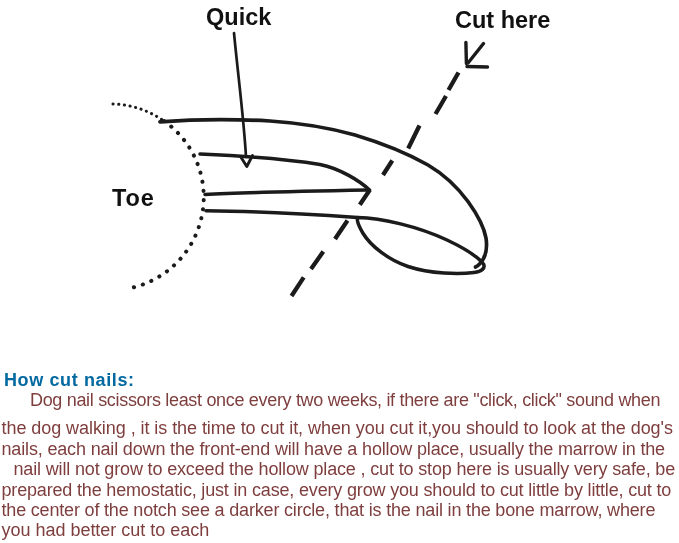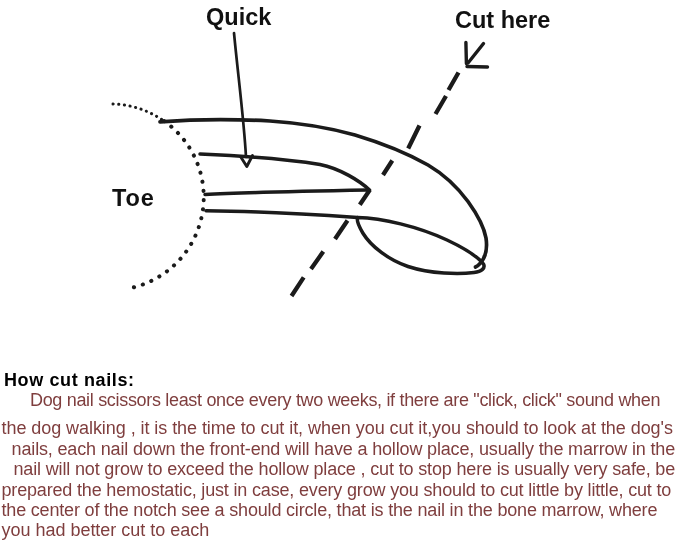--- a/index.html
+++ b/index.html
@@ -1,23 +1,23 @@
 <!DOCTYPE html>
 <html><head>
 <meta charset="utf-8">
 <style>
 html,body{margin:0;padding:0;}
 body{width:679px;height:543px;background:#ffffff;overflow:hidden;position:relative;font-family:"Liberation Sans",sans-serif;}
 #diag{position:absolute;left:0;top:0;filter:blur(0.35px);}
 #txt{position:absolute;left:1.5px;top:369.6px;color:#7f3e3e;font-size:18px;filter:blur(0.22px);}
 #txt div{height:20.4px;line-height:20.4px;white-space:pre;}
-#txt .h{font-weight:bold;color:#000000;letter-spacing:0.62px;padding-left:2.5px;}
+#txt .h{font-weight:bold;color:#0369a1;letter-spacing:0.62px;padding-left:2.5px;}
 .l1{letter-spacing:-0.32px;padding-left:28.5px;}
 .l2{letter-spacing:-0.06px;margin-top:8px;}
-.l3{letter-spacing:-0.16px;text-align:right;}
+.l3{letter-spacing:-0.16px;}
 .l4{letter-spacing:-0.155px;padding-left:12px;}
 .l5{letter-spacing:-0.17px;}
 .l6{letter-spacing:-0.18px;}
 .l7{letter-spacing:-0.02px;}
 </style>
 </head>
 <body>
 <svg id="diag" width="679" height="360" viewBox="0 0 679 360">
   <g fill="none" stroke="#1b1b1b" stroke-linecap="round" stroke-linejoin="round">
 
@@ -49,15 +49,15 @@
     <text x="112" y="205.5" font-size="23.5" letter-spacing="0.9">Toe</text>
   </g>
 </svg>
 <div id="txt">
 <div class="h">How cut nails:</div>
 <div class="l1">Dog nail scissors least once every two weeks, if there are "click, click" sound when</div>
 <div class="l2">the dog walking , it is the time to cut it, when you cut it,you should to look at the dog's</div>
 <div class="l3">nails, each nail down the front-end will have a hollow place, usually the marrow in the</div>
 <div class="l4">nail will not grow to exceed the hollow place , cut to stop here is usually very safe, be</div>
 <div class="l5">prepared the hemostatic, just in case, every grow you should to cut little by little, cut to</div>
-<div class="l6">the center of the notch see a should circle, that is the nail in the bone marrow, where</div>
+<div class="l6">the center of the notch see a darker circle, that is the nail in the bone marrow, where</div>
 <div class="l7">you had better cut to each</div>
 </div>
 
 </body></html>

